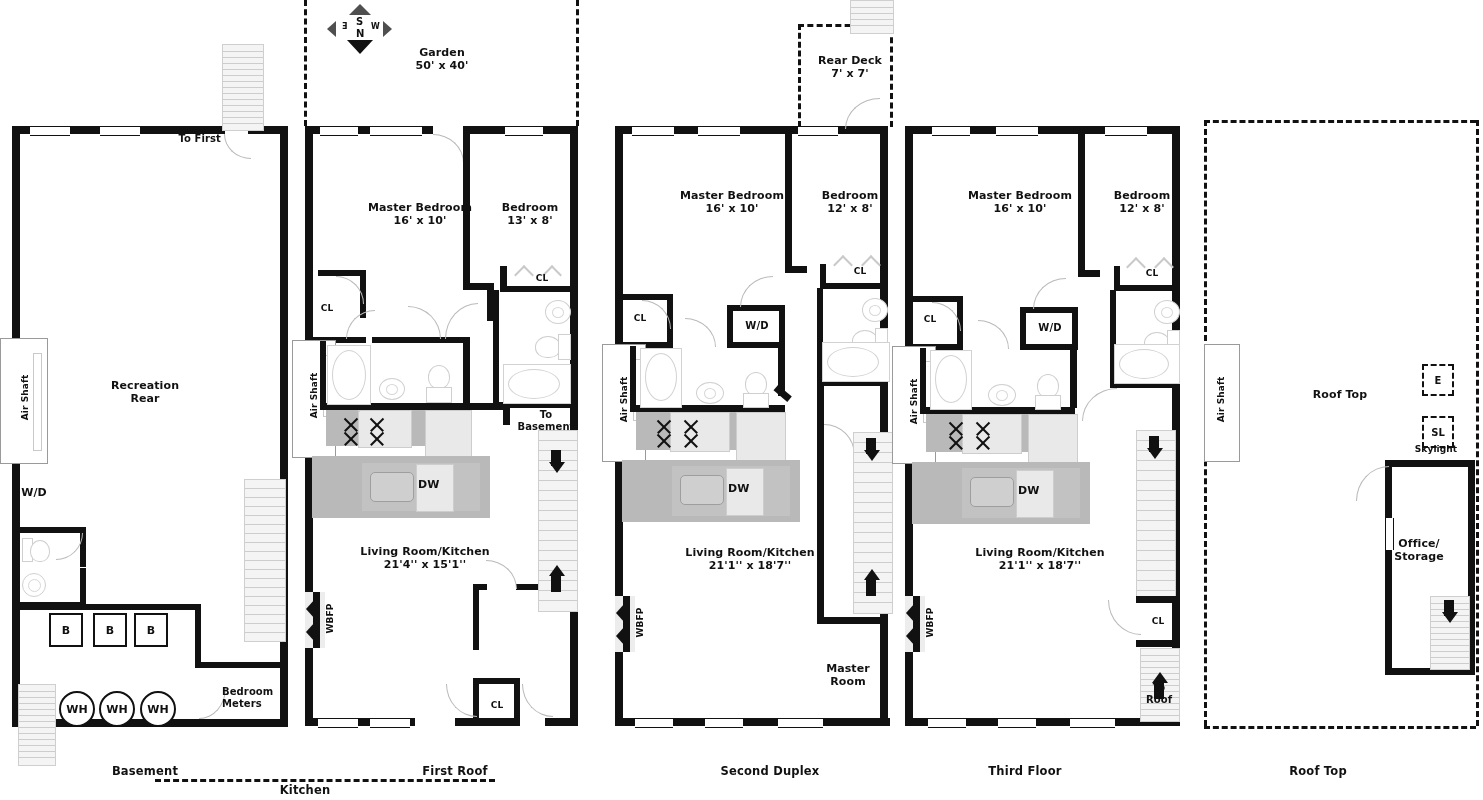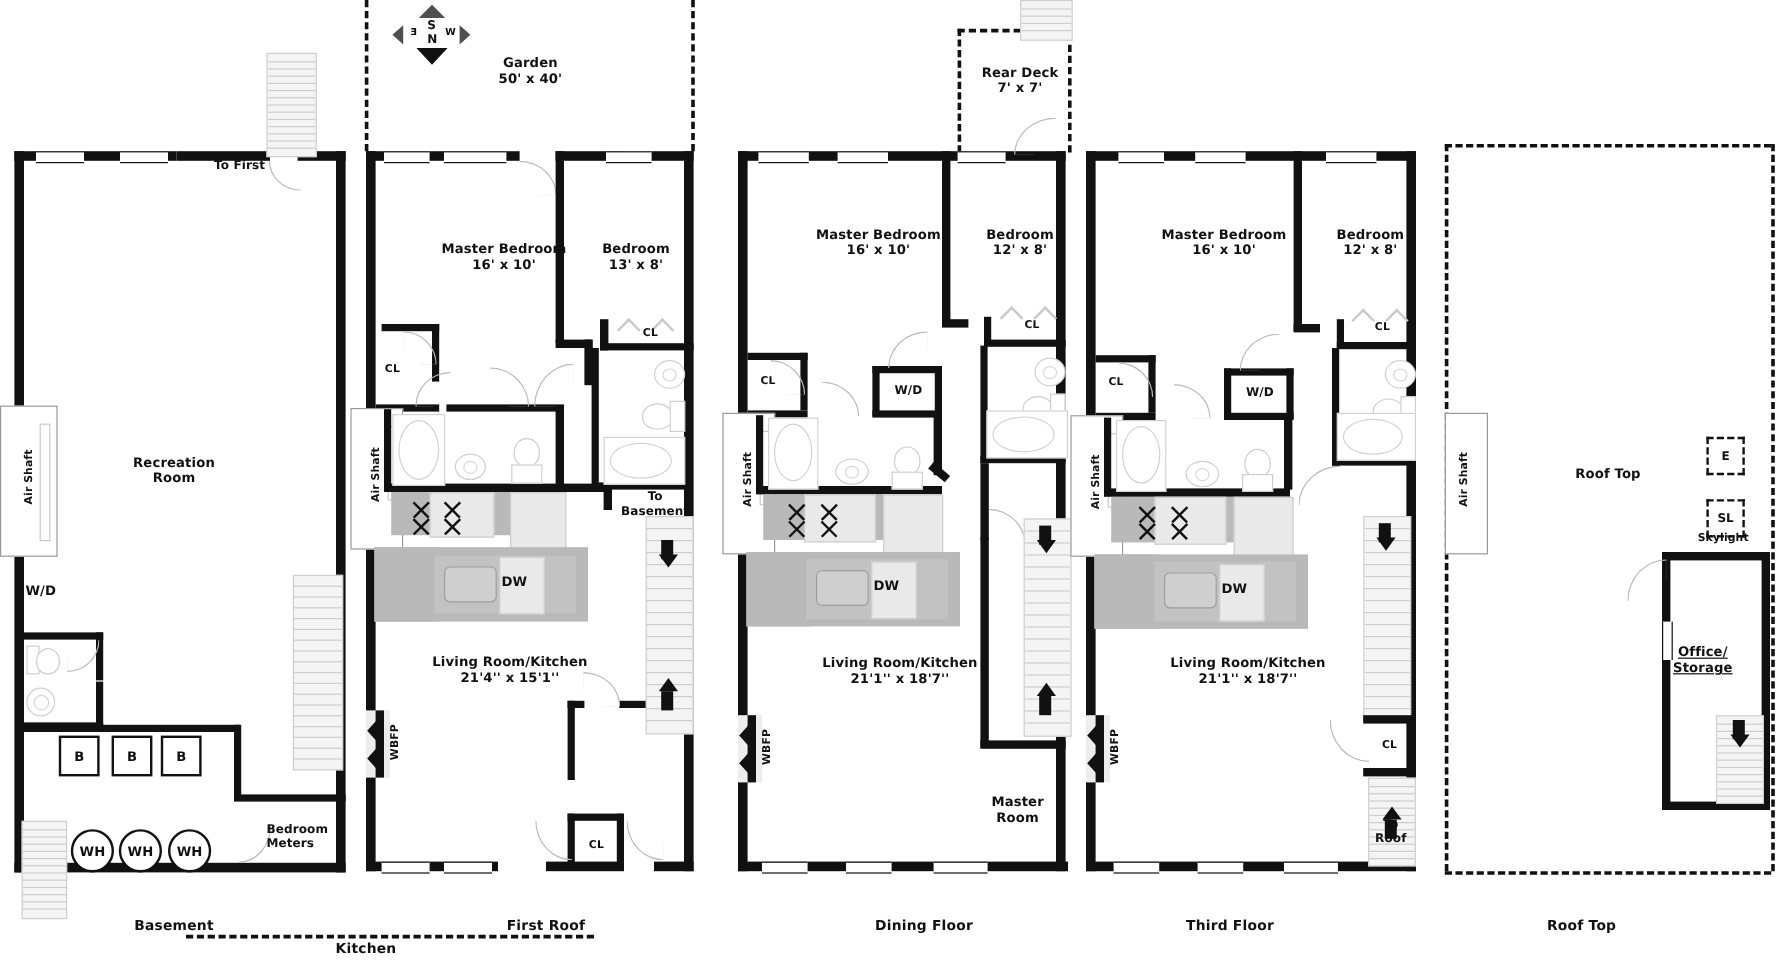--- a/index.html
+++ b/index.html
@@ -138,21 +138,21 @@
       <div class="tread" style="top:54px"></div>
         <div class="tread" style="top:60px"></div>
       <div class="tread" style="top:66px"></div>
         <div class="tread" style="top:72px"></div>
       <div class="tread" style="top:78px"></div>
     </div>
     <div class="door bl" style="left:224px;top:134px;width:26px;height:24px;"></div>
     <div class="lbl sm" style="left:131px;top:133px;width:90px;text-align:right;">To First</div>
 
     <div class="lbl" style="left:90px;top:379px;width:110px;">Recreation
-Room</div>
+Rear</div>
 
     <div class="lbl" style="left:4px;top:486px;width:60px;">W/D</div>
 
     <div class="w" style="left:20px;top:527px;width:66px;height:6px;"></div>
     <div class="w" style="left:80px;top:527px;width:6px;height:40px;"></div>
     <div class="w" style="left:80px;top:568px;width:6px;height:38px;"></div>
     <div class="w" style="left:20px;top:602px;width:66px;height:6px;"></div>
     <div class="door br" style="left:56px;top:533px;width:26px;height:26px;"></div>
     <div class="toilet" style="left:22px;top:538px;width:26px;height:28px;">
       <div class="tank" style="left:0px;top:0px;width:9px;height:22px;"></div>
@@ -514,21 +514,21 @@
     <div class="lbl" style="left:198px;top:662px;width:80px;">Master
 Room</div>
 
     <div class="wbfp" style="left:5px;top:596px;width:20px;height:56px;">
       <div class="bar" style="left:8px;top:0px;width:7px;height:56px;"></div>
       <div class="dia" style="left:1px;top:7px;border-top:10px solid transparent;border-bottom:10px solid transparent;border-right:9px solid #111;"></div>
       <div class="dia" style="left:1px;top:30px;border-top:10px solid transparent;border-bottom:10px solid transparent;border-right:9px solid #111;"></div>
     </div>
     <div class="lbl xs rot90" style="left:6px;top:617px;width:48px;">WBFP</div>
 
-    <div class="lbl floor" style="left:100px;top:764px;width:120px;">Dining Floor</div>
+    <div class="lbl floor" style="left:100px;top:764px;width:120px;">Second Duplex</div>
   </div>
 
   <div class="panel" style="left:900px;top:0;width:300px;height:800px;">
 
     <div class="w" style="left:5px;top:126px;width:275px;height:8px;"></div>
     <div class="win" style="left:32px;top:126px;width:38px;height:8px;"></div>
     <div class="win" style="left:96px;top:126px;width:42px;height:8px;"></div>
     <div class="win" style="left:205px;top:126px;width:42px;height:8px;"></div>
 
     <div class="w" style="left:5px;top:126px;width:8px;height:600px;"></div>
@@ -691,21 +691,21 @@
     <div class="marker" style="left:232px;top:416px;width:28px;height:28px;">SL</div>
     <div class="lbl xs" style="left:216px;top:444px;width:60px;">Skylight</div>
 
     <div class="w" style="left:195px;top:460px;width:90px;height:7px;"></div>
     <div class="w" style="left:195px;top:460px;width:7px;height:60px;"></div>
     <div class="w" style="left:195px;top:538px;width:7px;height:137px;"></div>
     <div class="winv" style="left:195px;top:518px;width:7px;height:32px;"></div>
     <div class="w" style="left:278px;top:460px;width:7px;height:215px;"></div>
     <div class="w" style="left:195px;top:668px;width:90px;height:7px;"></div>
     <div class="door tl" style="left:166px;top:466px;width:32px;height:34px;"></div>
-    <div class="lbl" style="left:184px;top:537px;width:90px;text-decoration:underline;">Office/
+    <div class="lbl" style="left:184px;top:537px;width:90px;">Office/
 Storage</div>
 
     <div class="stairs" style="left:240px;top:596px;width:38px;height:72px;">
       <div class="tread" style="top:6px"></div>
         <div class="tread" style="top:12px"></div>
       <div class="tread" style="top:18px"></div>
         <div class="tread" style="top:24px"></div>
       <div class="tread" style="top:30px"></div>
         <div class="tread" style="top:36px"></div>
       <div class="tread" style="top:42px"></div>

